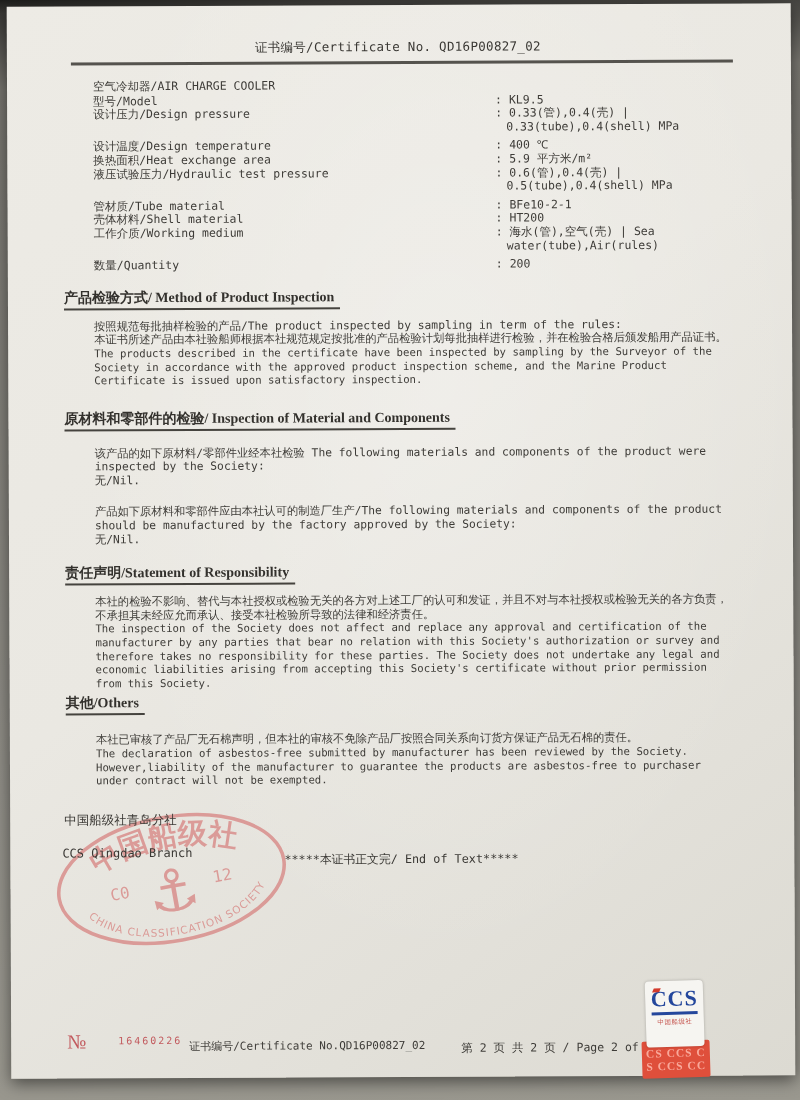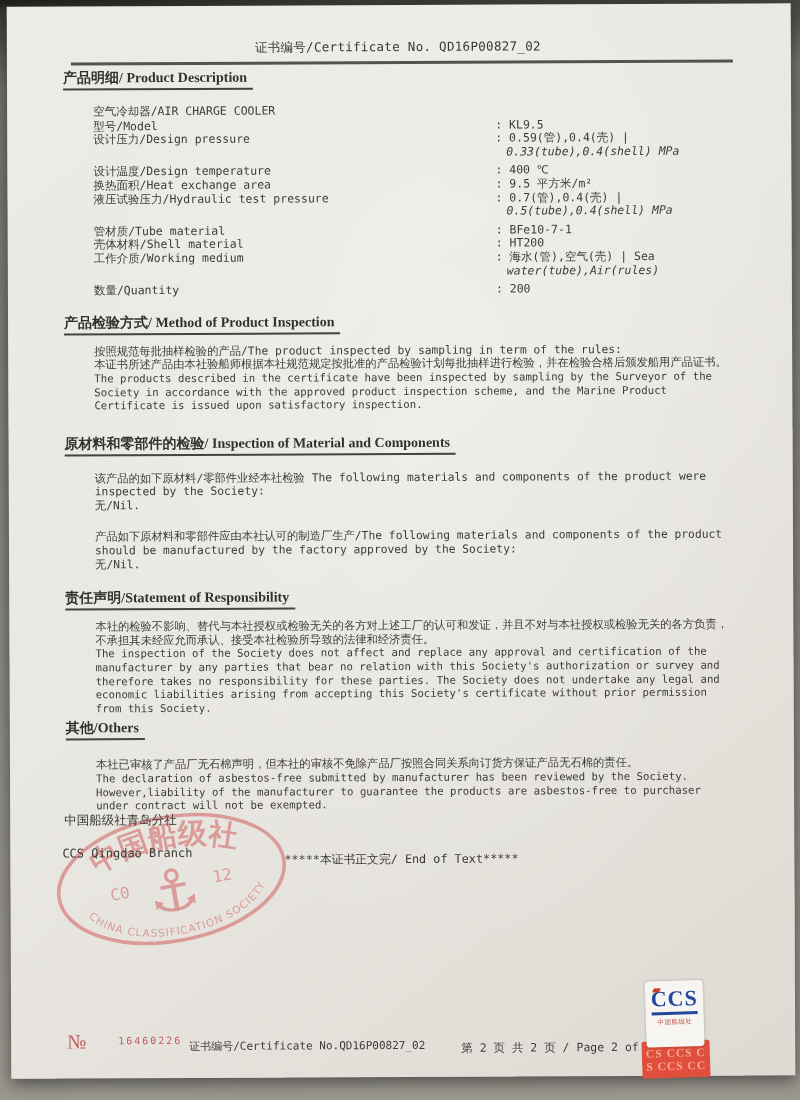--- a/index.html
+++ b/index.html
@@ -28,21 +28,21 @@
     display:inline-block; font-family:"Liberation Serif",serif; font-weight:bold;
     font-size:14px; color:#33312d; border-bottom:2px solid #45433e; padding:0 6px 1px 0;
   }
 
   .prod { margin:15px 0 0 30px; font-size:11.5px; line-height:13.6px; }
   .prod-name { margin-bottom:1px; }
   .prow { display:flex; }
   .prow.gap { margin-top:5px; }
   .plabel { width:402px; flex:none; }
   .pvals { flex:1; }
-  .pvals div:nth-child(2) { padding-left:11px;font-style:italic; }
+  .pvals div:nth-child(2) { padding-left:11px; }
 
   .para { margin:0 0 0 30px; font-size:11.3px; line-height:13.6px; }
   .para.en { font-size:10.7px; }
   .mt2 { margin-top:2px; } .mt10 { margin-top:10px; } .mt14 { margin-top:14px; }
   .mt16 { margin-top:16px; } .mt18 { margin-top:18px; } .mt20 { margin-top:20px; }
 
   .branch-zh { position:absolute; left:54px; top:806px; font-size:12.5px; color:#3a3834; }
   .branch-en { position:absolute; left:52px; top:840px; font-size:12px; color:#3a3834; }
   .endtext   { position:absolute; left:274px; top:847px; font-size:11.8px; color:#3a3834; }
 
@@ -76,60 +76,59 @@
 </head>
 <body>
 
 <div class="paper">
   <div class="inner">
 
     <div class="cert-head">证书编号/Certificate No. QD16P00827_02</div>
     <div class="rule"></div>
 
     <div class="sec mt2">
-      <span class="sec-title">产品明细/ Product Description</span>
       <div class="prod">
         <div class="prod-name">空气冷却器/AIR CHARGE COOLER</div>
 
         <div class="prow">
           <div class="plabel">型号/Model</div>
           <div class="pvals">
             <div>: KL9.5</div>
           </div>
         </div>
         <div class="prow">
           <div class="plabel">设计压力/Design pressure</div>
           <div class="pvals">
-            <div>: 0.59(管),0.4(壳) |</div>
+            <div>: 0.33(管),0.4(壳) |</div>
             <div>0.33(tube),0.4(shell) MPa</div>
           </div>
         </div>
         <div class="prow gap">
           <div class="plabel">设计温度/Design temperature</div>
           <div class="pvals">
             <div>: 400 ℃</div>
           </div>
         </div>
         <div class="prow">
           <div class="plabel">换热面积/Heat exchange area</div>
           <div class="pvals">
-            <div>: 9.5 平方米/m²</div>
+            <div>: 5.9 平方米/m²</div>
           </div>
         </div>
         <div class="prow">
           <div class="plabel">液压试验压力/Hydraulic test pressure</div>
           <div class="pvals">
-            <div>: 0.7(管),0.4(壳) |</div>
+            <div>: 0.6(管),0.4(壳) |</div>
             <div>0.5(tube),0.4(shell) MPa</div>
           </div>
         </div>
         <div class="prow gap">
           <div class="plabel">管材质/Tube material</div>
           <div class="pvals">
-            <div>: BFe10-7-1</div>
+            <div>: BFe10-2-1</div>
           </div>
         </div>
         <div class="prow">
           <div class="plabel">壳体材料/Shell material</div>
           <div class="pvals">
             <div>: HT200</div>
           </div>
         </div>
         <div class="prow">
           <div class="plabel">工作介质/Working medium</div>

